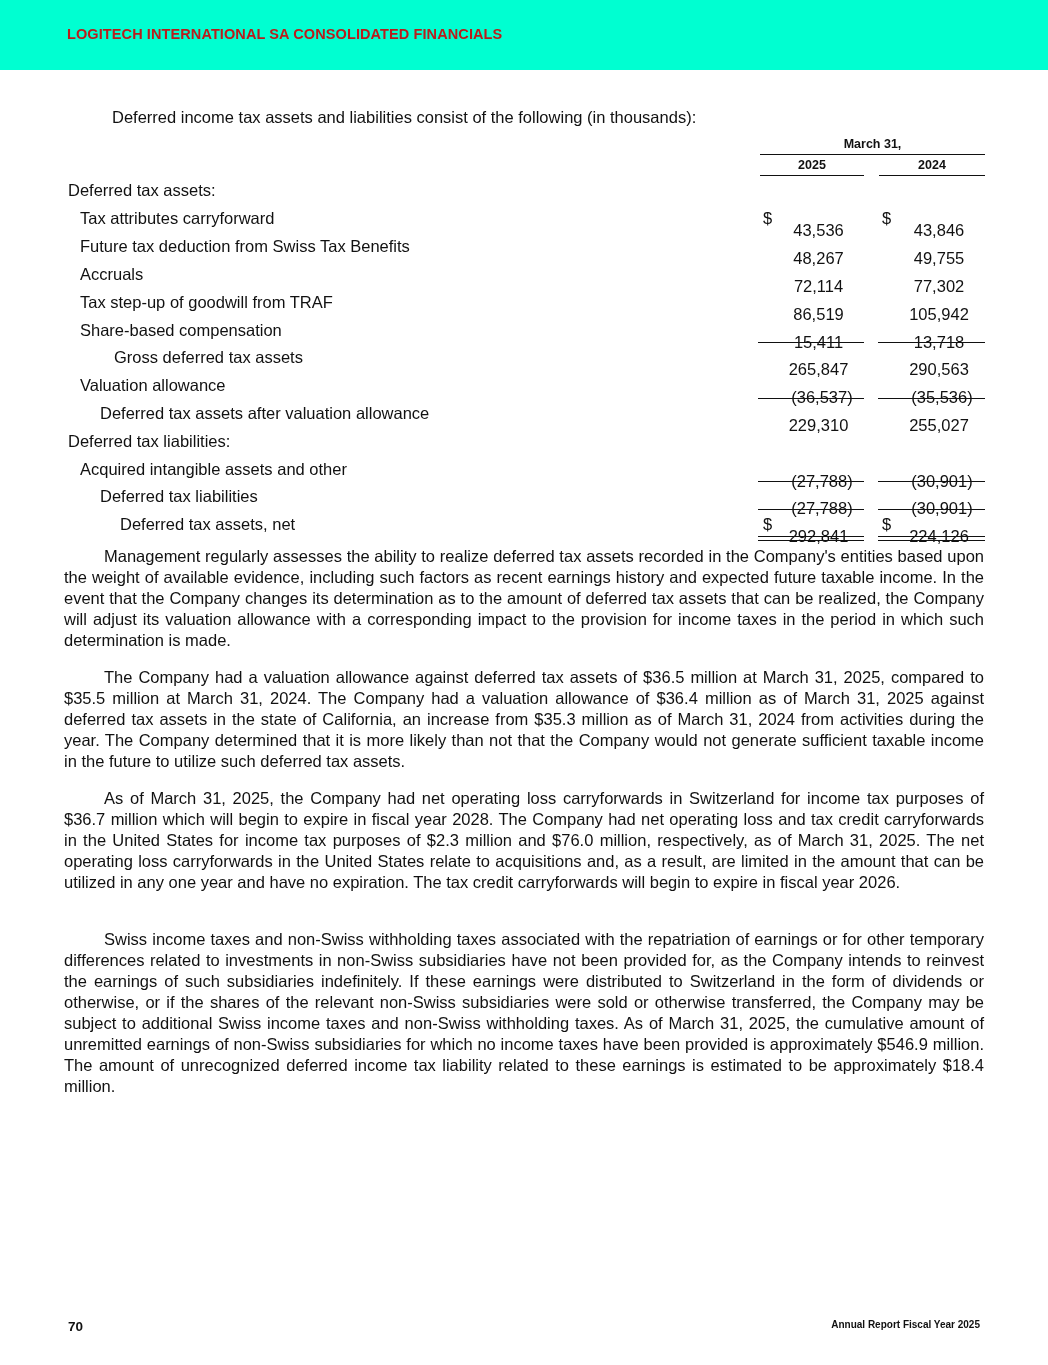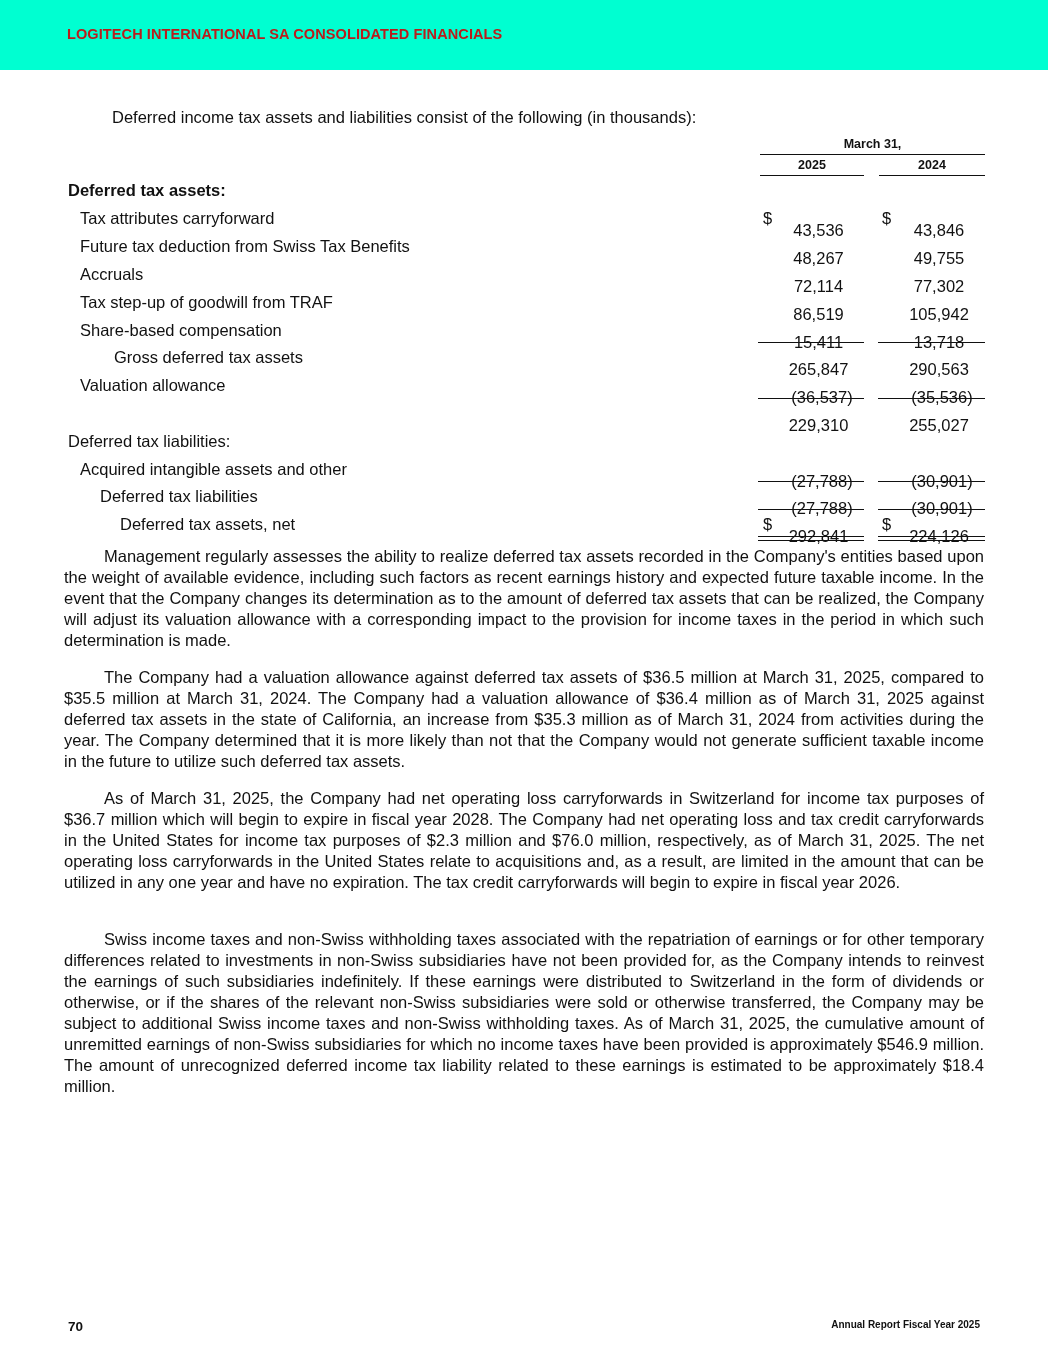--- a/index.html
+++ b/index.html
@@ -34,21 +34,21 @@
 
 <div class="intro">Deferred income tax assets and liabilities consist of the following (in thousands):</div>
 
 <div class="col-head" style="left:760px; top:137px; width:225px;">March 31,</div>
 <div class="hline" style="left:760px; top:154px; width:225px;"></div>
 <div class="col-head" style="left:760px; top:158px; width:104px;">2025</div>
 <div class="col-head" style="left:879px; top:158px; width:106px;">2024</div>
 <div class="hline" style="left:760px; top:175px; width:104px;"></div>
 <div class="hline" style="left:879px; top:175px; width:106px;"></div>
 
-<div class="row" style="top:181px;font-weight:bold;">
+<div class="row" style="top:181px;">
   <span class="lbl" style="left:68px;">Deferred tax assets:</span>
 </div>
 
 <div class="row" style="top:209px;padding-left:43px;">
   <span class="lbl" style="left:80px;">Tax attributes carryforward</span>
   <span class="dollar d25">$</span>
   <span class="v v25 pos">43,536</span>
   <span class="dollar d24">$</span>
   <span class="v v24 pos">43,846</span>
 </div>
@@ -87,20 +87,21 @@
 
 <div class="row" style="top:376px;">
   <span class="lbl" style="left:80px;">Valuation allowance</span>
   <span class="v v25">(36,537)</span>
   <span class="v v24">(35,536)</span>
 </div>
 <div class="ul" style="left:758px; top:398px; width:106px;"></div>
 <div class="ul" style="left:878px; top:398px; width:107px;"></div>
 
 <div class="row" style="top:404px;">
+  <span class="lbl" style="left:100px;">Deferred tax assets after valuation allowance</span>
   <span class="v v25 pos">229,310</span>
   <span class="v v24 pos">255,027</span>
 </div>
 
 <div class="row" style="top:432px;">
   <span class="lbl" style="left:68px;">Deferred tax liabilities:</span>
 </div>
 
 <div class="row" style="top:460px;">
   <span class="lbl" style="left:80px;">Acquired intangible assets and other</span>

